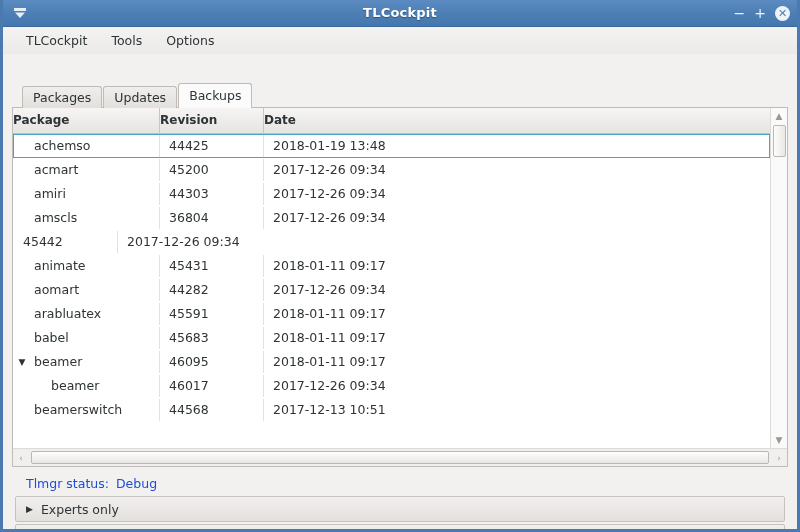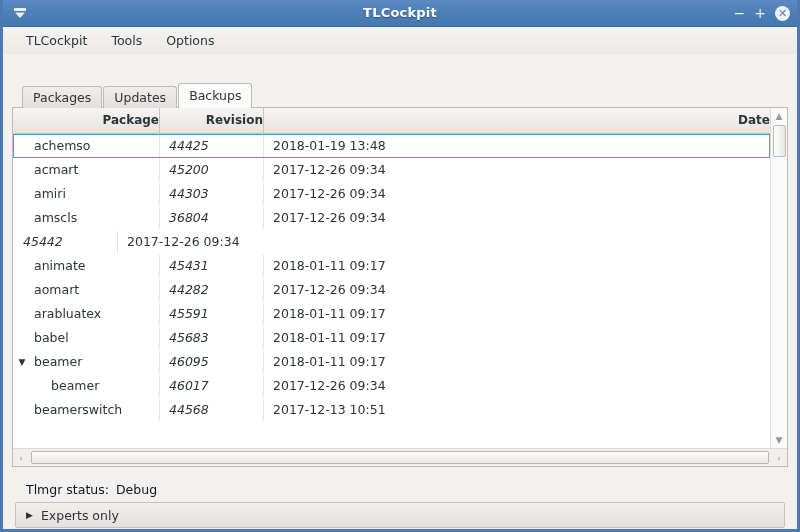--- a/index.html
+++ b/index.html
@@ -172,21 +172,21 @@
     height: 25px;
     background: linear-gradient(to bottom, #f6f5f4 0%, #e6e4e1 100%);
     border-bottom: 1px solid #c3c0bc;
     flex: 0 0 auto;
   }
   .th {
     font-size: 12px;
     font-weight: bold;
     color: #2e3436;
     line-height: 24px;
-    text-align: right;
+    text-align: left;
     border-right: 1px solid #c9c6c2;
     box-sizing: border-box;
     cursor: pointer;
     background: linear-gradient(to bottom, #f6f5f4 0%, #e6e4e1 100%);
   }
   .th.c1 { width: 147px; }
   .th.c2 { width: 104px; }
   .th.c3 { flex: 1; border-right: none; }
 
   .tbody {
@@ -212,21 +212,21 @@
     box-sizing: border-box;
     border-right: 1px solid #e4e2df;
     overflow: hidden;
     white-space: nowrap;
   }
   .cell.c1 {
     width: 146px;
     display: flex;
     align-items: center;
   }
-  .cell.c2 { width: 104px; padding-left: 9px; font-style: italic; }
+  .cell.c2 { width: 104px; padding-left: 9px; }
   .cell.c3 { flex: 1; padding-left: 9px; border-right: none; }
 
   .expander {
     width: 16px;
     flex: 0 0 16px;
     text-align: center;
     font-size: 9px;
     color: #2e3436;
     line-height: 22px;
     cursor: pointer;
@@ -280,27 +280,27 @@
     height: 11px;
     margin: 0 2px;
     background: linear-gradient(to bottom, #fdfdfd, #e9e7e4);
     border: 1px solid #bbb8b4;
     border-radius: 2px;
     cursor: pointer;
   }
 
   
   .statusrow {
-    margin-top: 9px;
+    margin-top: 3px;
     height: 26px;
     display: flex;
     align-items: center;
     padding-left: 14px;
     font-size: 12.5px;
-    color: #0f172a;
+    color: #1d4ed8;
   }
   .status-label { margin-right: 7px; }
   .status-value { }
 
   
   .exp-panel {
     height: 26px;
     margin: 0 3px 2px 3px;
     background: linear-gradient(to bottom, #f1efee 0%, #e3e0dd 100%);
     border: 1px solid #c6c3bf;

